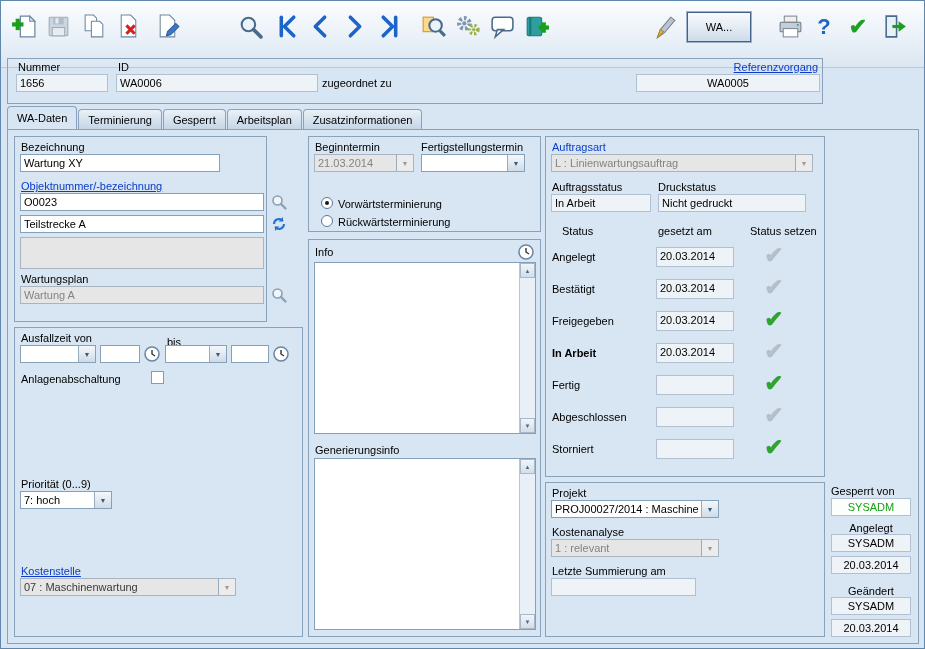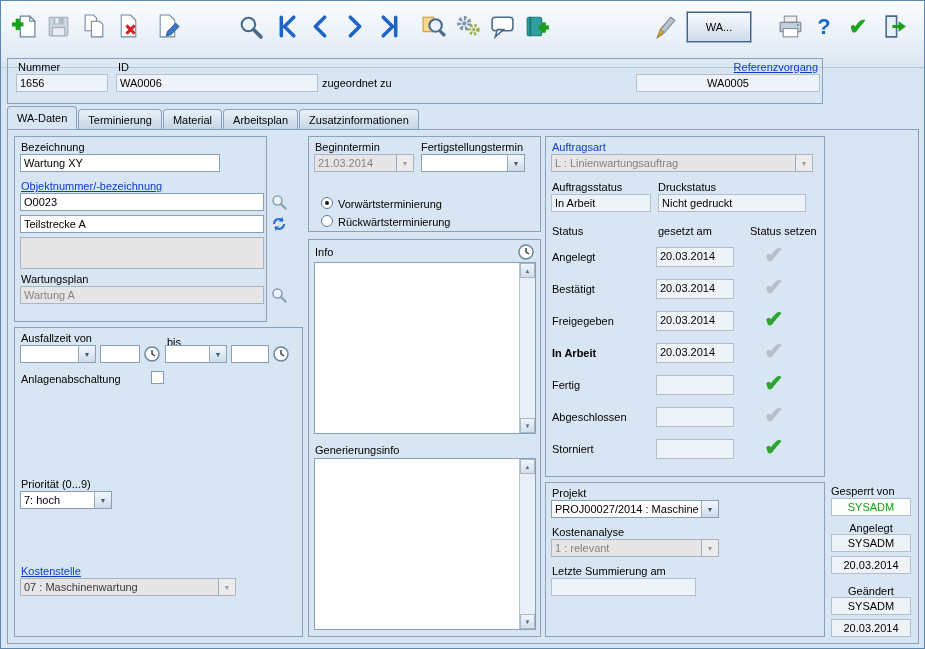--- a/index.html
+++ b/index.html
@@ -184,21 +184,21 @@
     <span class="label" style="left:110px;top:2px">ID</span>
     <div class="field flat" style="left:108px;top:15px;width:202px"><span>WA0006</span></div>
     <span class="label" style="left:314px;top:18px">zugeordnet zu</span>
     <span class="label link" style="left:700px;top:2px;width:110px;text-align:right">Referenzvorgang</span>
     <div class="field flat ctr" style="left:628px;top:15px;width:184px"><span>WA0005</span></div>
   </div>
 
   <div class="tabs">
     <div class="tab active">WA-Daten</div>
     <div class="tab">Terminierung</div>
-    <div class="tab">Material</div>
+    <div class="tab">Gesperrt</div>
     <div class="tab">Arbeitsplan</div>
     <div class="tab">Zusatzinformationen</div>
   </div>
 
   <div class="mainpanel"></div>
 
   <div class="groupbox" style="left:13px;top:135px;width:253px;height:186px;z-index:2">
     <span class="label" style="left:6px;top:4px">Bezeichnung</span>
     <div class="field" style="left:5px;top:17px;width:200px"><span>Wartung XY</span></div>
     <span class="label link" style="left:6px;top:43px">Objektnummer/-bezeichnung</span>
@@ -281,21 +281,21 @@
   </div>
 
   <div class="groupbox" style="left:544px;top:135px;width:280px;height:341px;z-index:2">
     <span class="label bluelabel" style="left:6px;top:4px">Auftragsart</span>
     <div class="field combo dis" style="left:5px;top:17px;width:262px"><span>L : Linienwartungsauftrag</span><span class="arrow"></span></div>
     <span class="label" style="left:6px;top:44px">Auftragsstatus</span>
     <span class="label" style="left:112px;top:44px">Druckstatus</span>
     <div class="field flat" style="left:5px;top:57px;width:100px"><span>In Arbeit</span></div>
     <div class="field flat" style="left:112px;top:57px;width:148px"><span>Nicht gedruckt</span></div>
 
-    <span class="label" style="left:6px;top:88px">Status</span>
+    <span class="label" style="left:16px;top:88px">Status</span>
     <span class="label" style="left:112px;top:88px">gesetzt am</span>
     <span class="label" style="left:204px;top:88px">Status setzen</span>
 
     <span class="label" style="left:6px;top:114px">Angelegt</span>
     <div class="field flat" style="left:110px;top:110px;width:78px;height:20px"><span>20.03.2014</span></div>
     <span class="check check-gray" style="left:214px;top:106px"></span>
 
     <span class="label" style="left:6px;top:146px">Bestätigt</span>
     <div class="field flat" style="left:110px;top:142px;width:78px;height:20px"><span>20.03.2014</span></div>
     <span class="check check-gray" style="left:214px;top:138px"></span>

